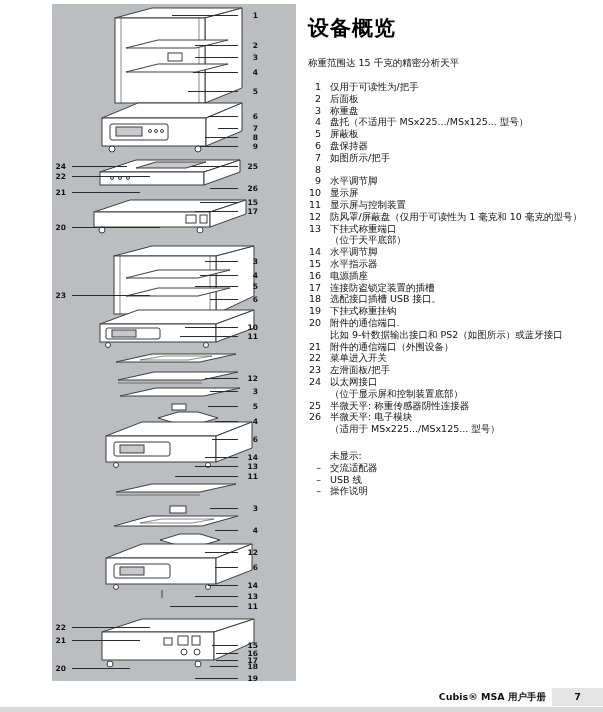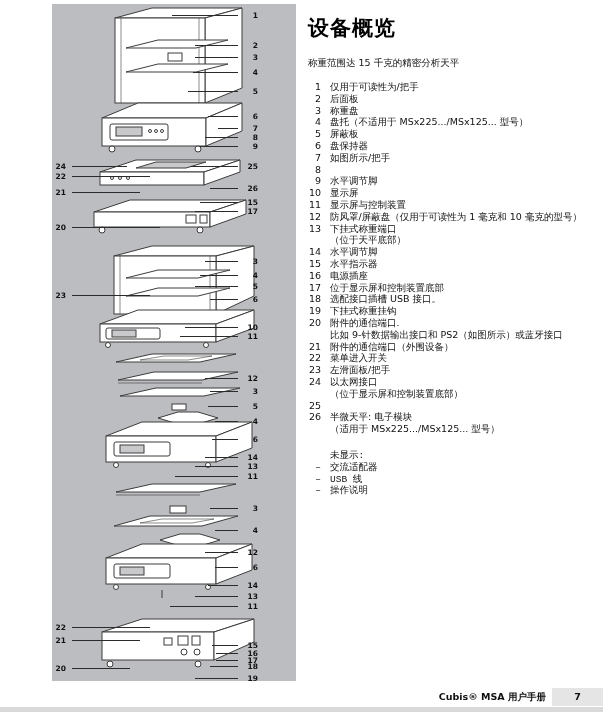--- a/index.html
+++ b/index.html
@@ -33,21 +33,21 @@
   .textcol{position:absolute;left:308px;top:14px;width:288px;}
   .page-title{
     font-size:21px;font-weight:bold;margin:0;letter-spacing:1px;color:#000;
   }
   .subtitle{font-size:9.5px;margin-top:15px;color:#111;}
   .sec-heading{font-size:9.5px;margin-top:11px;color:#111;}
   .parts{margin-top:11px;font-size:9.5px;line-height:11.8px;color:#111;}
   .row{display:flex;}
   .row .num{width:13px;flex:0 0 13px;text-align:right;padding-right:0;}
   .row .txt{padding-left:9px;}
-  .notshown{margin-top:15px;font-size:9.5px;line-height:11.8px;color:#111;font-family:Liberation Mono, monospace;}
+  .notshown{margin-top:15px;font-size:9.5px;line-height:11.8px;color:#111;}
   
   .footer-title{
     position:absolute;top:691px;left:0;width:546px;text-align:right;
     font-size:9.5px;font-weight:bold;color:#111;
   }
   .pagenum-box{
     position:absolute;left:552px;top:688px;width:51px;height:18px;
     background:#e5e5e5;text-align:center;font-size:9.5px;font-weight:bold;
     line-height:18px;color:#111;
   }
@@ -339,21 +339,21 @@
       <div class="row">
         <span class="num">15</span>
         <span class="txt">水平指示器</span>
       </div>
       <div class="row">
         <span class="num">16</span>
         <span class="txt">电源插座</span>
       </div>
       <div class="row">
         <span class="num">17</span>
-        <span class="txt">位于显示屏和控制装置底部</span>
+        <span class="txt">连接防盗锁定装置的插槽</span>
       </div>
       <div class="row">
         <span class="num">18</span>
         <span class="txt">选配接口插槽 USB 接口。</span>
       </div>
       <div class="row">
         <span class="num">19</span>
         <span class="txt">下挂式称重挂钩</span>
       </div>
       <div class="row">
@@ -379,20 +379,21 @@
       <div class="row">
         <span class="num">24</span>
         <span class="txt">以太网接口</span>
       </div>
       <div class="row">
         <span class="num"></span>
         <span class="txt">（位于显示屏和控制装置底部）</span>
       </div>
       <div class="row">
         <span class="num">25</span>
+        <span class="txt">半微天平: 称重传感器阴性连接器</span>
       </div>
       <div class="row">
         <span class="num">26</span>
         <span class="txt">半微天平: 电子模块</span>
       </div>
       <div class="row">
         <span class="num"></span>
         <span class="txt">（适用于 MSx225.../MSx125... 型号）</span>
       </div>
     </div>

